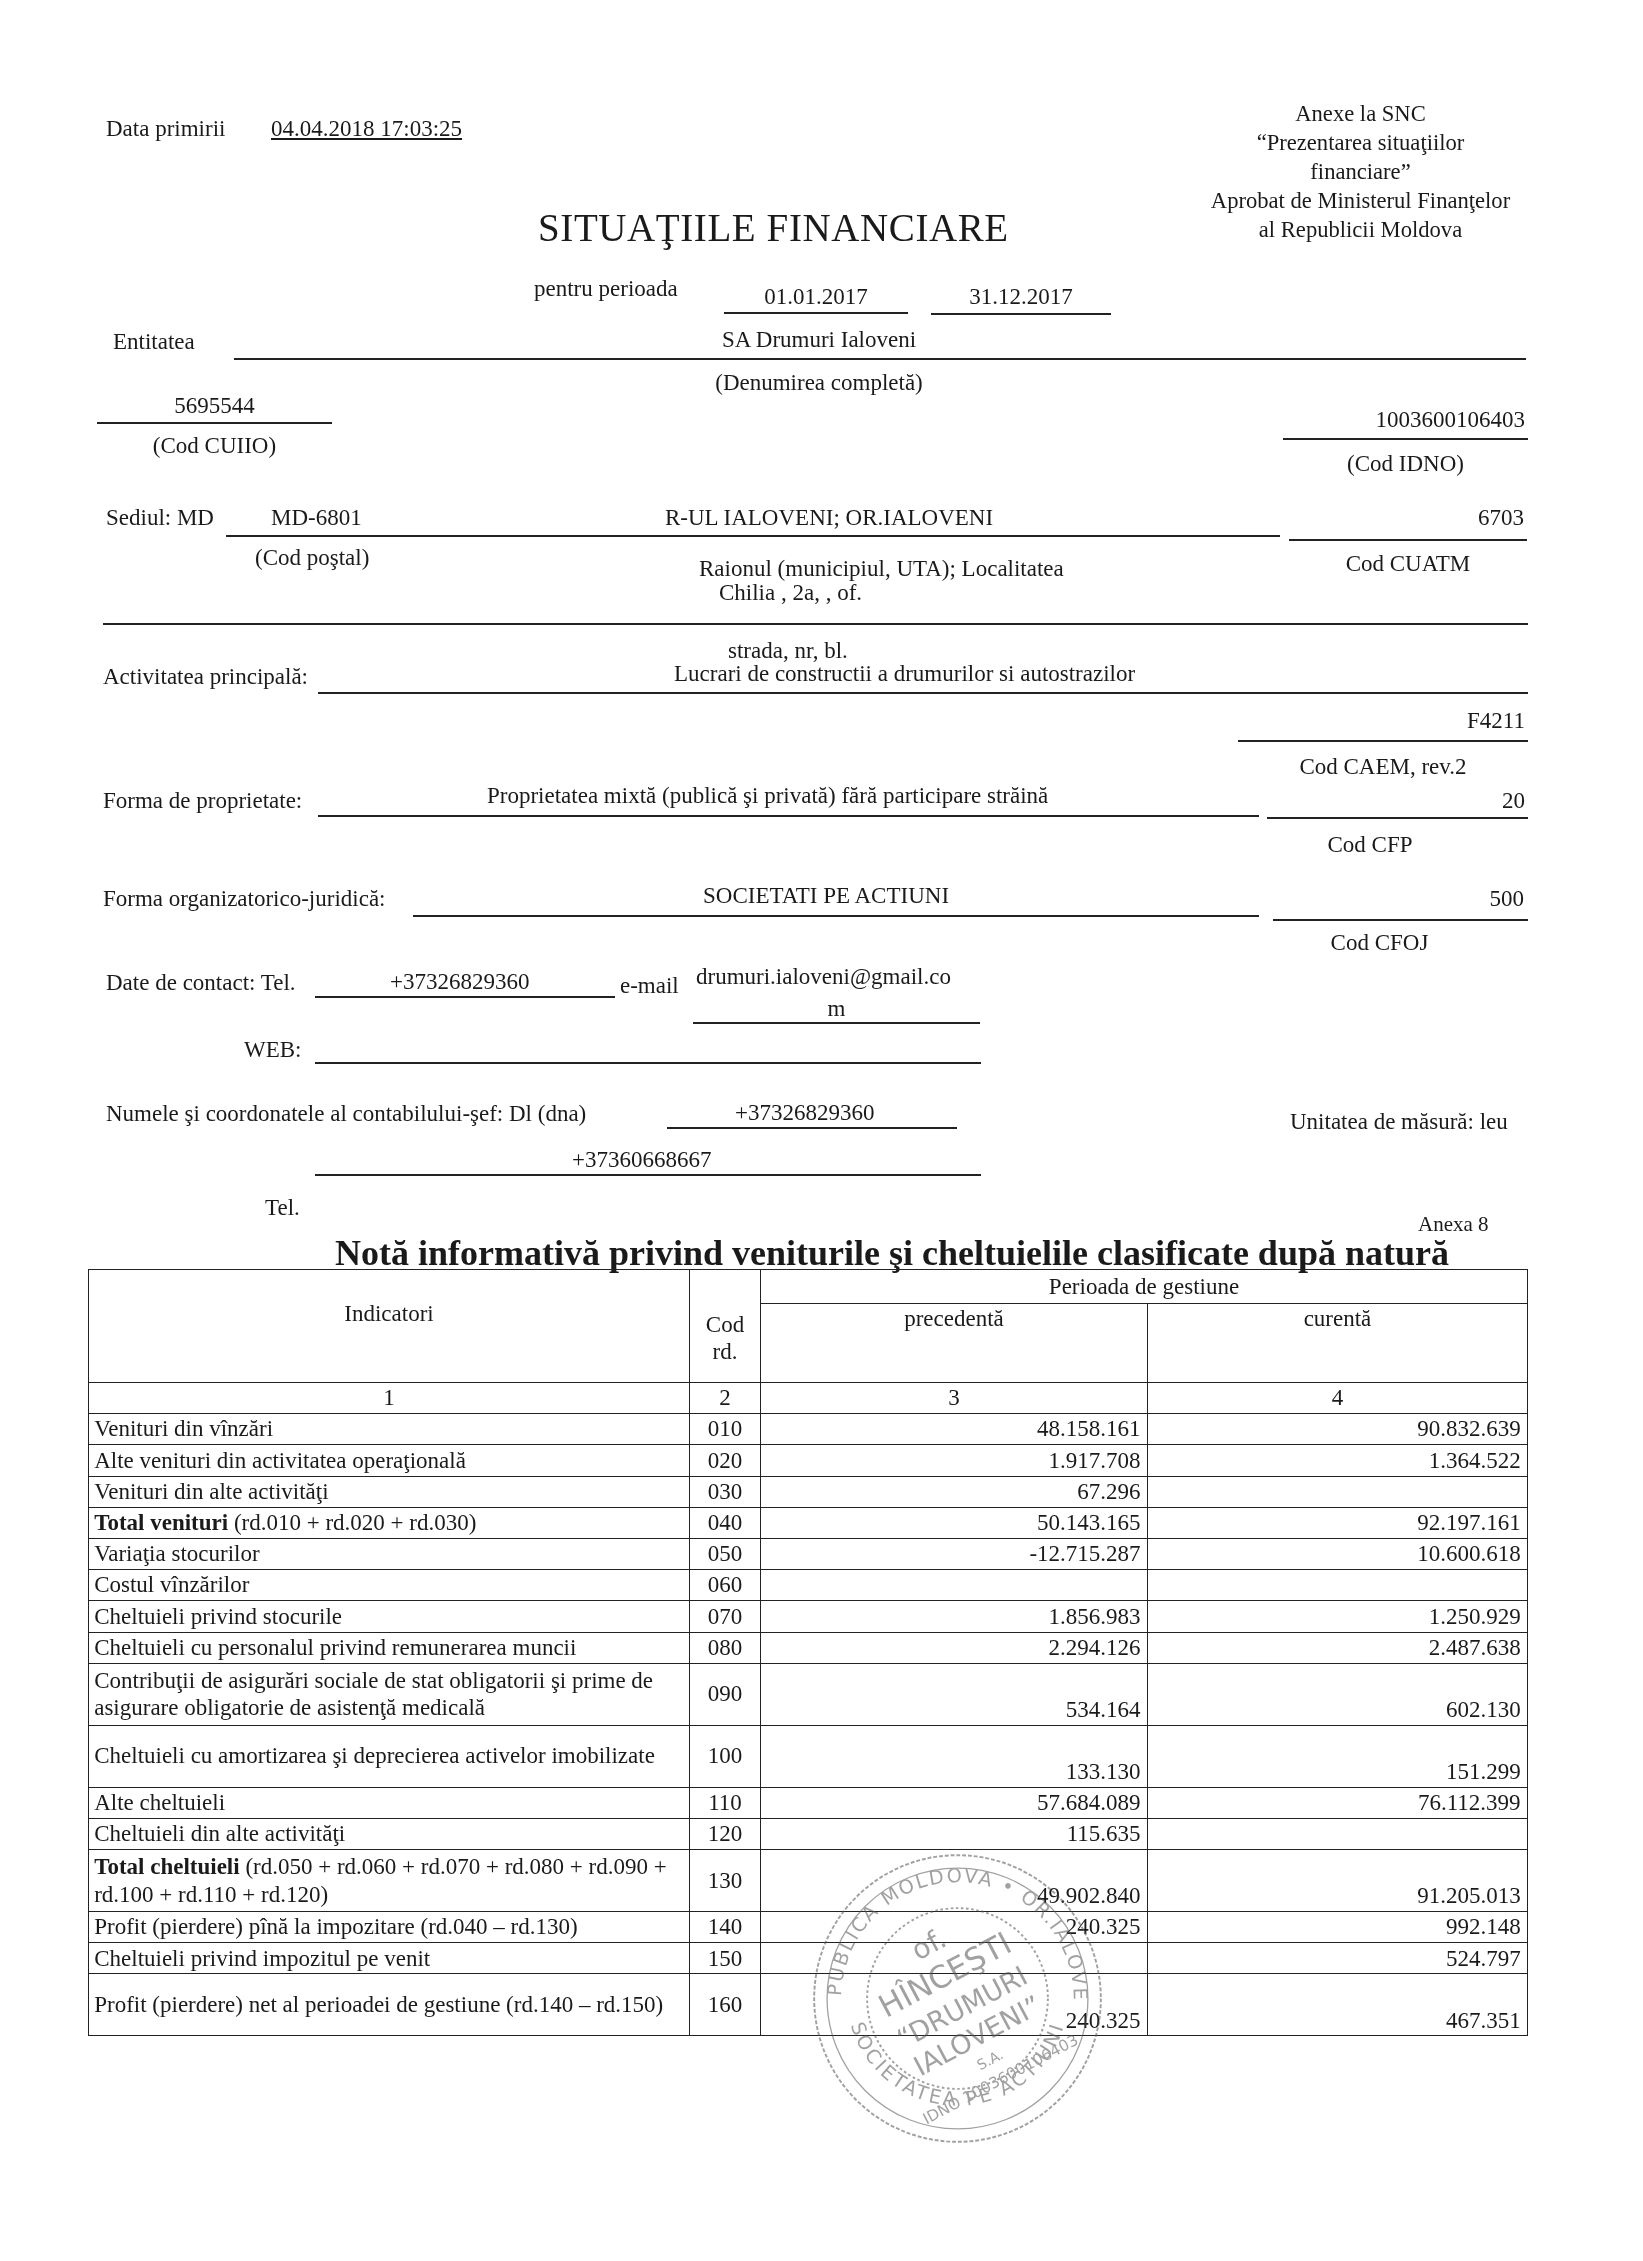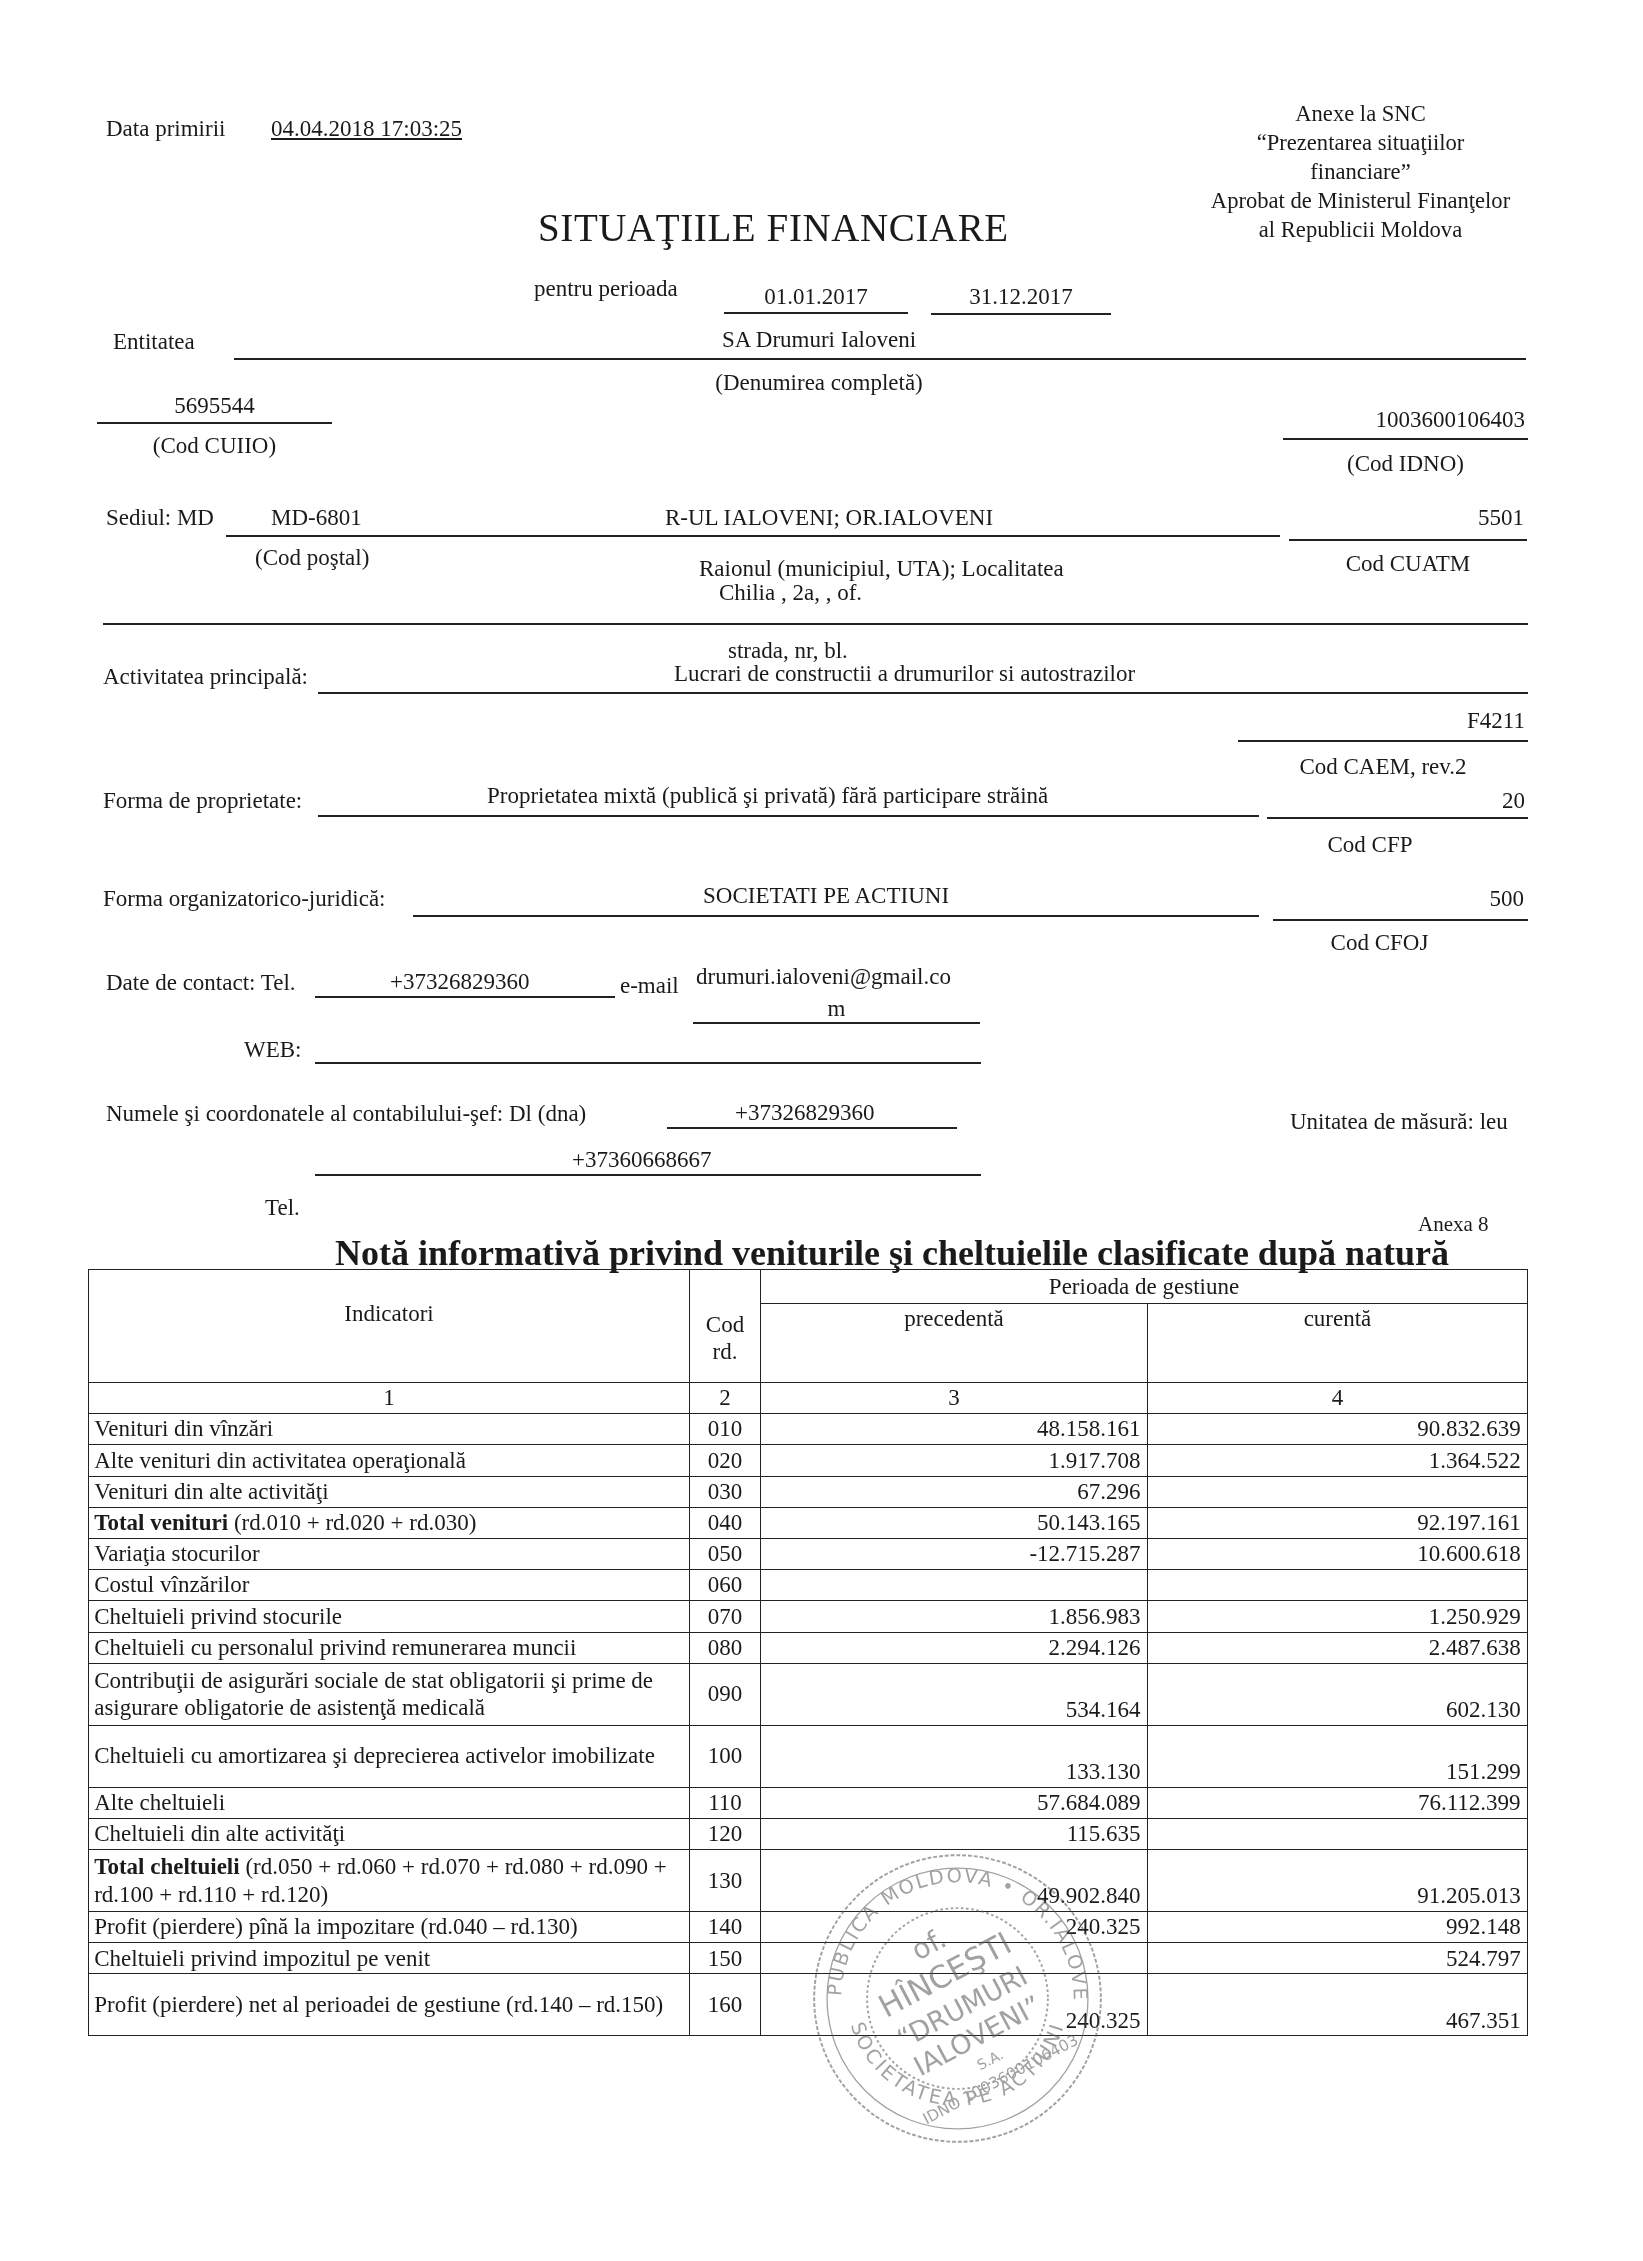--- a/index.html
+++ b/index.html
@@ -55,21 +55,21 @@
 <div class="abs t c" style="left:97px;top:433px;width:235px;">(Cod CUIIO)</div>
 
 <div class="abs t r" style="left:1283px;top:407px;width:242px;">1003600106403</div>
 <div class="line" style="left:1283px;top:438px;width:245px;"></div>
 <div class="abs t c" style="left:1283px;top:451px;width:245px;">(Cod IDNO)</div>
 
 <div class="abs t" style="left:106px;top:505px;">Sediul: MD</div>
 <div class="abs t" style="left:271px;top:505px;">MD-6801</div>
 <div class="abs t" style="left:665px;top:505px;">R-UL IALOVENI; OR.IALOVENI</div>
 <div class="line" style="left:226px;top:535px;width:1054px;"></div>
-<div class="abs t r" style="left:1289px;top:505px;width:235px;">5501</div>
+<div class="abs t r" style="left:1289px;top:505px;width:235px;">6703</div>
 <div class="line" style="left:1289px;top:539px;width:238px;"></div>
 <div class="abs t" style="left:255px;top:545px;">(Cod poştal)</div>
 <div class="abs t" style="left:699px;top:556px;">Raionul (municipiul, UTA); Localitatea</div>
 <div class="abs t c" style="left:1289px;top:551px;width:238px;">Cod CUATM</div>
 <div class="abs t" style="left:719px;top:580px;">Chilia , 2a, , of.</div>
 <div class="line" style="left:103px;top:623px;width:1425px;"></div>
 <div class="abs t" style="left:728px;top:638px;">strada, nr, bl.</div>
 
 <div class="abs t" style="left:103px;top:664px;">Activitatea principală:</div>
 <div class="abs t" style="left:674px;top:661px;">Lucrari de constructii a drumurilor si autostrazilor</div>

